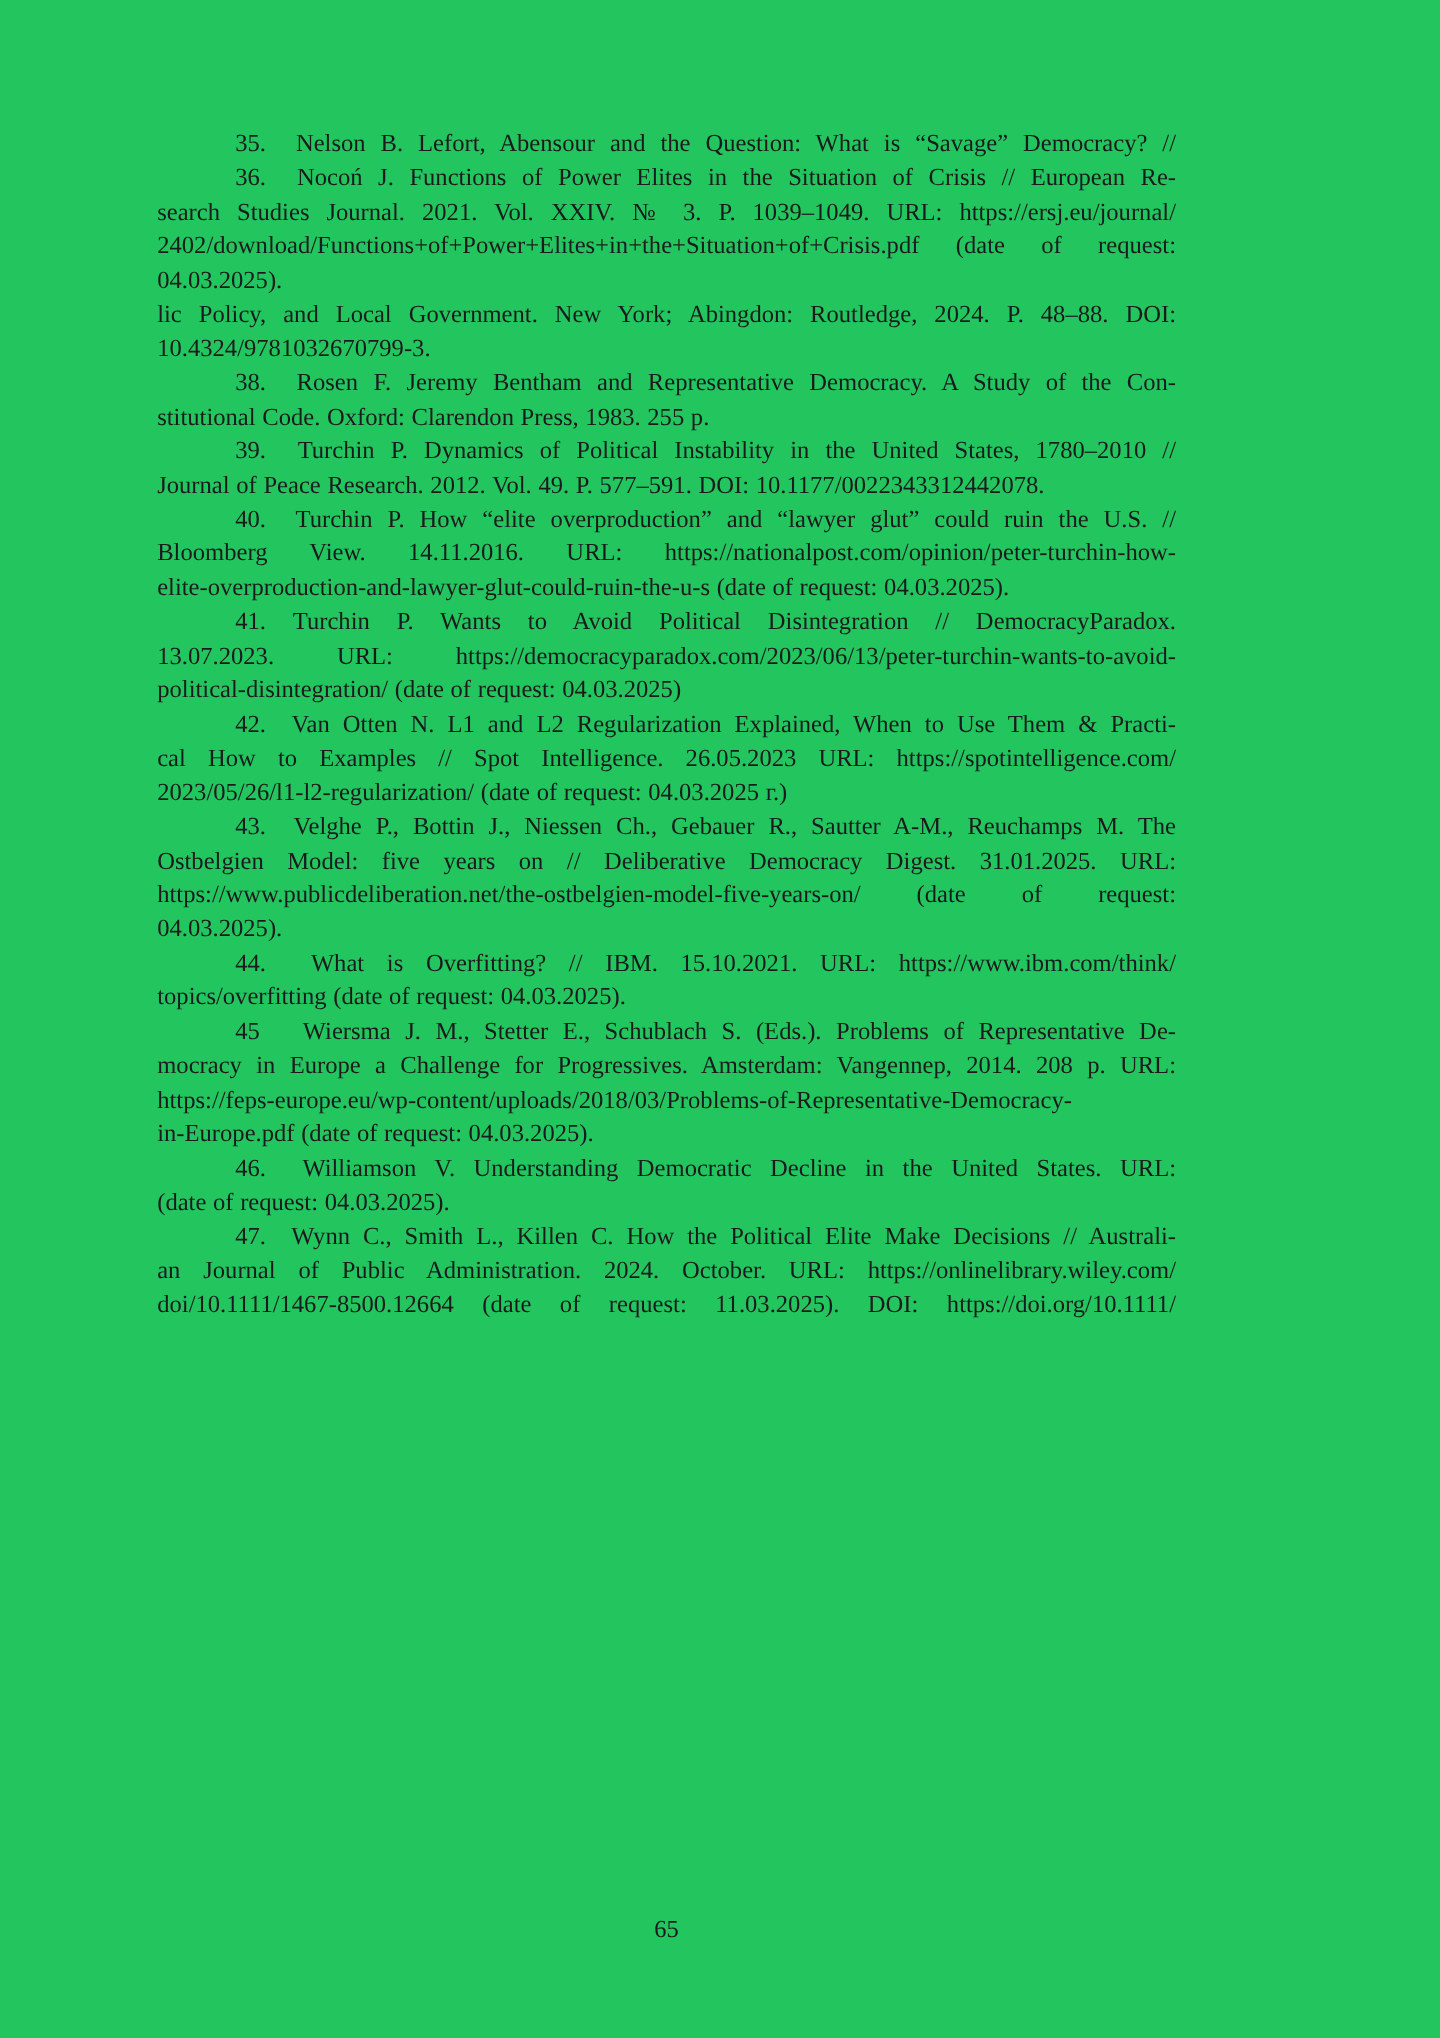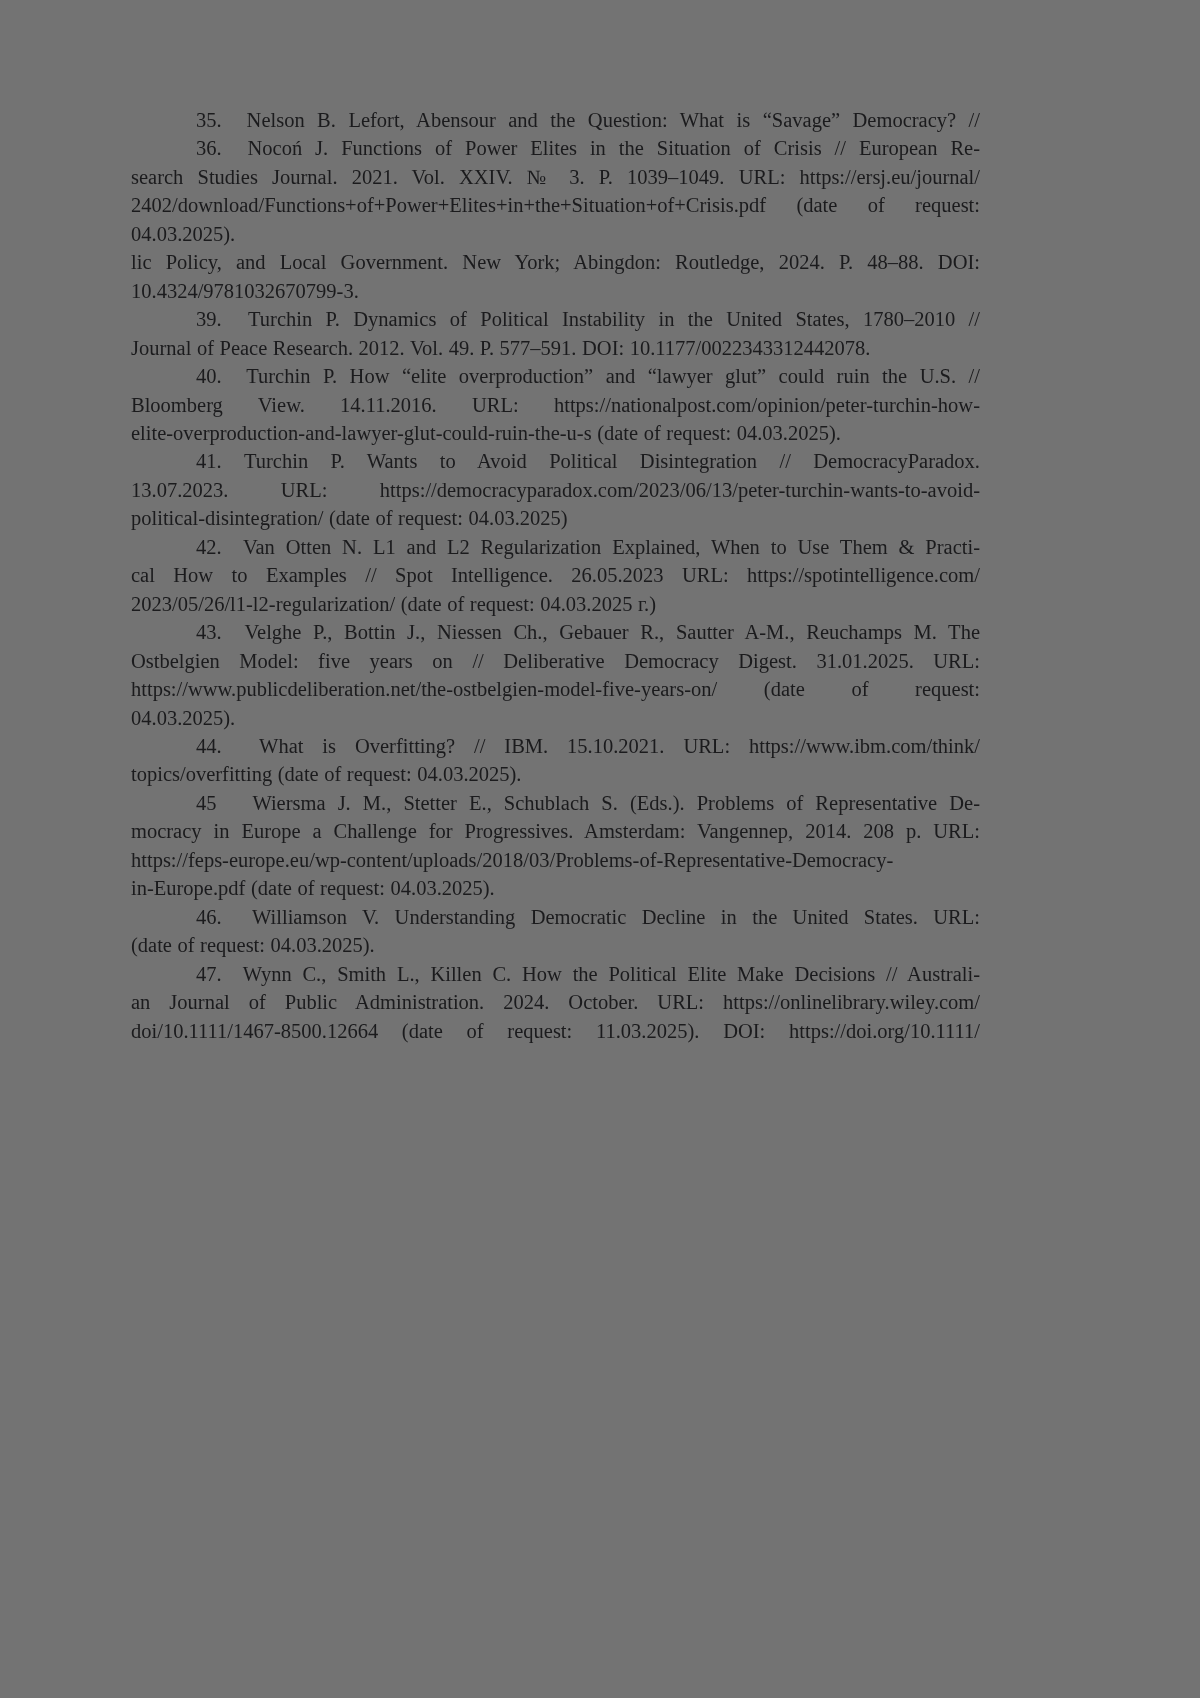--- a/index.html
+++ b/index.html
@@ -4,21 +4,21 @@
 <style>
   html, body {
     margin: 0;
     padding: 0;
     background: #ffffff;
   }
   .page {
     position: relative;
     width: 1200px;
     height: 1698px;
-    background: #737373;
+    background: #22c55e;
     color: #1b1b1d;
     font-family: "Liberation Serif", "DejaVu Serif", serif;
     overflow: hidden;
   }
   .content {
     position: absolute;
     left: 131px;
     top: 106px;
     width: 849px;
   }
@@ -70,20 +70,24 @@
         <span class="line first">36.&nbsp; Nocoń J. Functions of Power Elites in the Situation of Crisis // European Re-</span>
         <span class="line">search Studies Journal. 2021. Vol. XXIV. № 3. P. 1039–1049. URL: https://ersj.eu/journal/</span>
         <span class="line">2402/download/Functions+of+Power+Elites+in+the+Situation+of+Crisis.pdf (date of request:</span>
         <span class="line last">04.03.2025).</span>
       </p>
       <p class="ref">
         <span class="line">lic Policy, and Local Government. New York; Abingdon: Routledge, 2024. P. 48–88. DOI:</span>
         <span class="line last">10.4324/9781032670799-3.</span>
       </p>
       <p class="ref">
+        <span class="line first">38.&nbsp; Rosen F. Jeremy Bentham and Representative Democracy. A Study of the Con-</span>
+        <span class="line last">stitutional Code. Oxford: Clarendon Press, 1983. 255 p.</span>
+      </p>
+      <p class="ref">
         <span class="line first">39.&nbsp; Turchin P. Dynamics of Political Instability in the United States, 1780–2010 //</span>
         <span class="line last">Journal of Peace Research. 2012. Vol. 49. P. 577–591. DOI: 10.1177/0022343312442078.</span>
       </p>
       <p class="ref">
         <span class="line first">40.&nbsp; Turchin P. How “elite overproduction” and “lawyer glut” could ruin the U.S. //</span>
         <span class="line">Bloomberg View. 14.11.2016. URL: https://nationalpost.com/opinion/peter-turchin-how-</span>
         <span class="line last">elite-overproduction-and-lawyer-glut-could-ruin-the-u-s (date of request: 04.03.2025).</span>
       </p>
       <p class="ref">
         <span class="line first">41.&nbsp;Turchin&nbsp;P. Wants to Avoid Political Disintegration // DemocracyParadox.</span>
@@ -114,13 +118,14 @@
       <p class="ref">
         <span class="line first">46.&nbsp; Williamson V. Understanding Democratic Decline in the United States. URL:</span>
         <span class="line last">(date of request: 04.03.2025).</span>
       </p>
       <p class="ref">
         <span class="line first">47.&nbsp; Wynn C., Smith L., Killen C. How the Political Elite Make Decisions // Australi-</span>
         <span class="line">an Journal of Public Administration. 2024. October. URL: https://onlinelibrary.wiley.com/</span>
         <span class="line">doi/10.1111/1467-8500.12664 (date of request: 11.03.2025). DOI: https://doi.org/10.1111/</span>
       </p>
     </main>
+  <div class="page-number">65</div>
 </div>
 
 </body></html>

